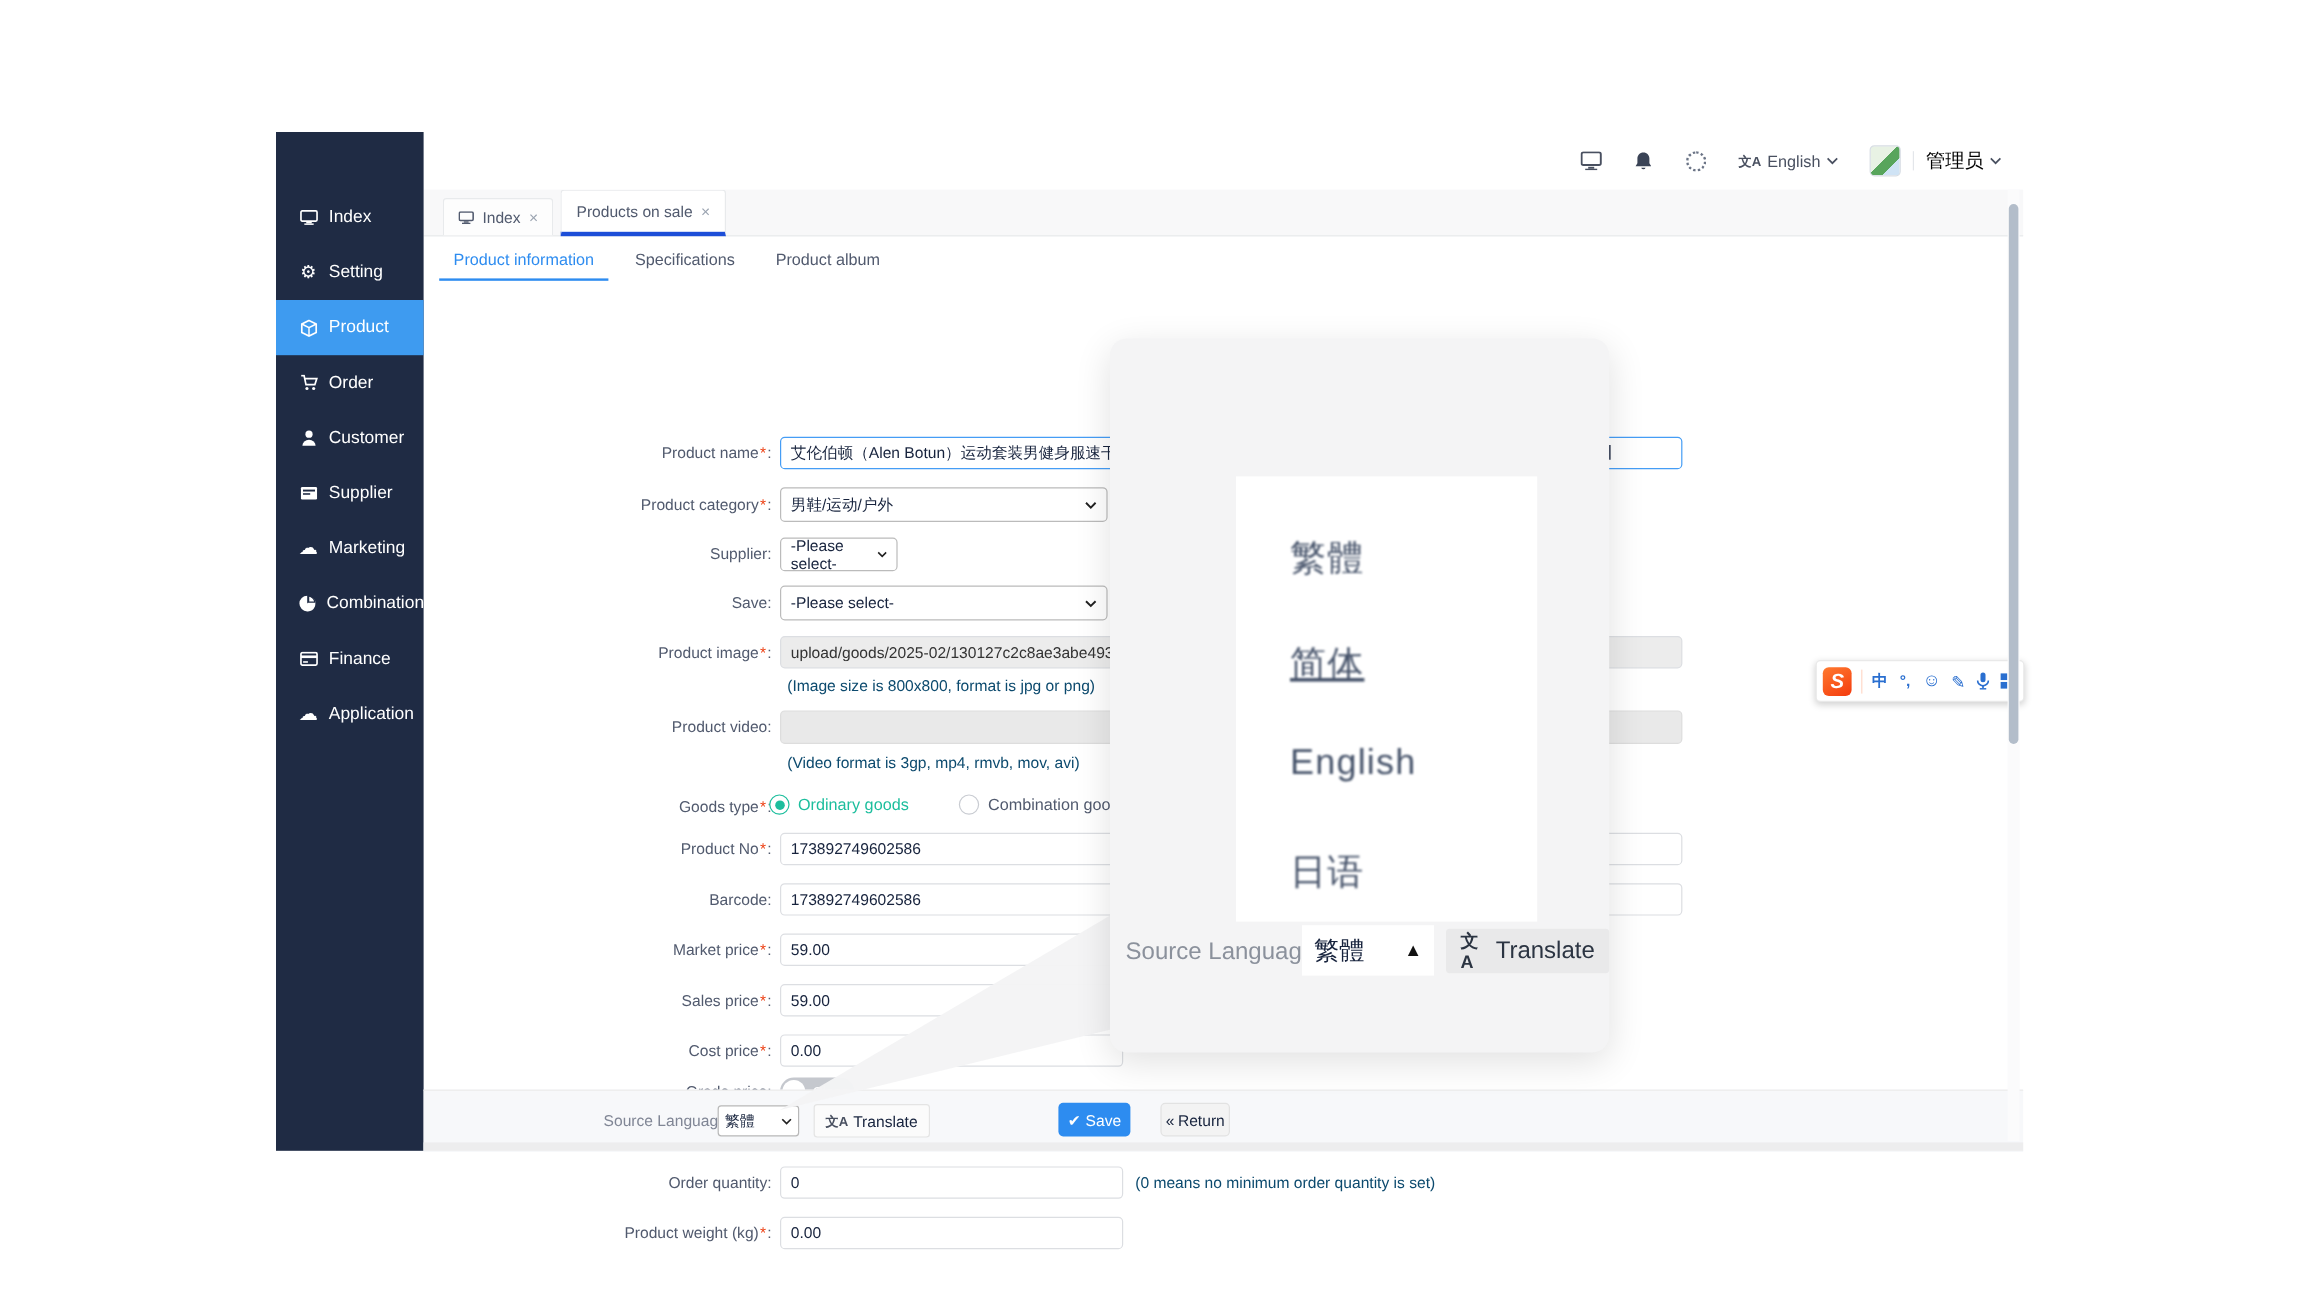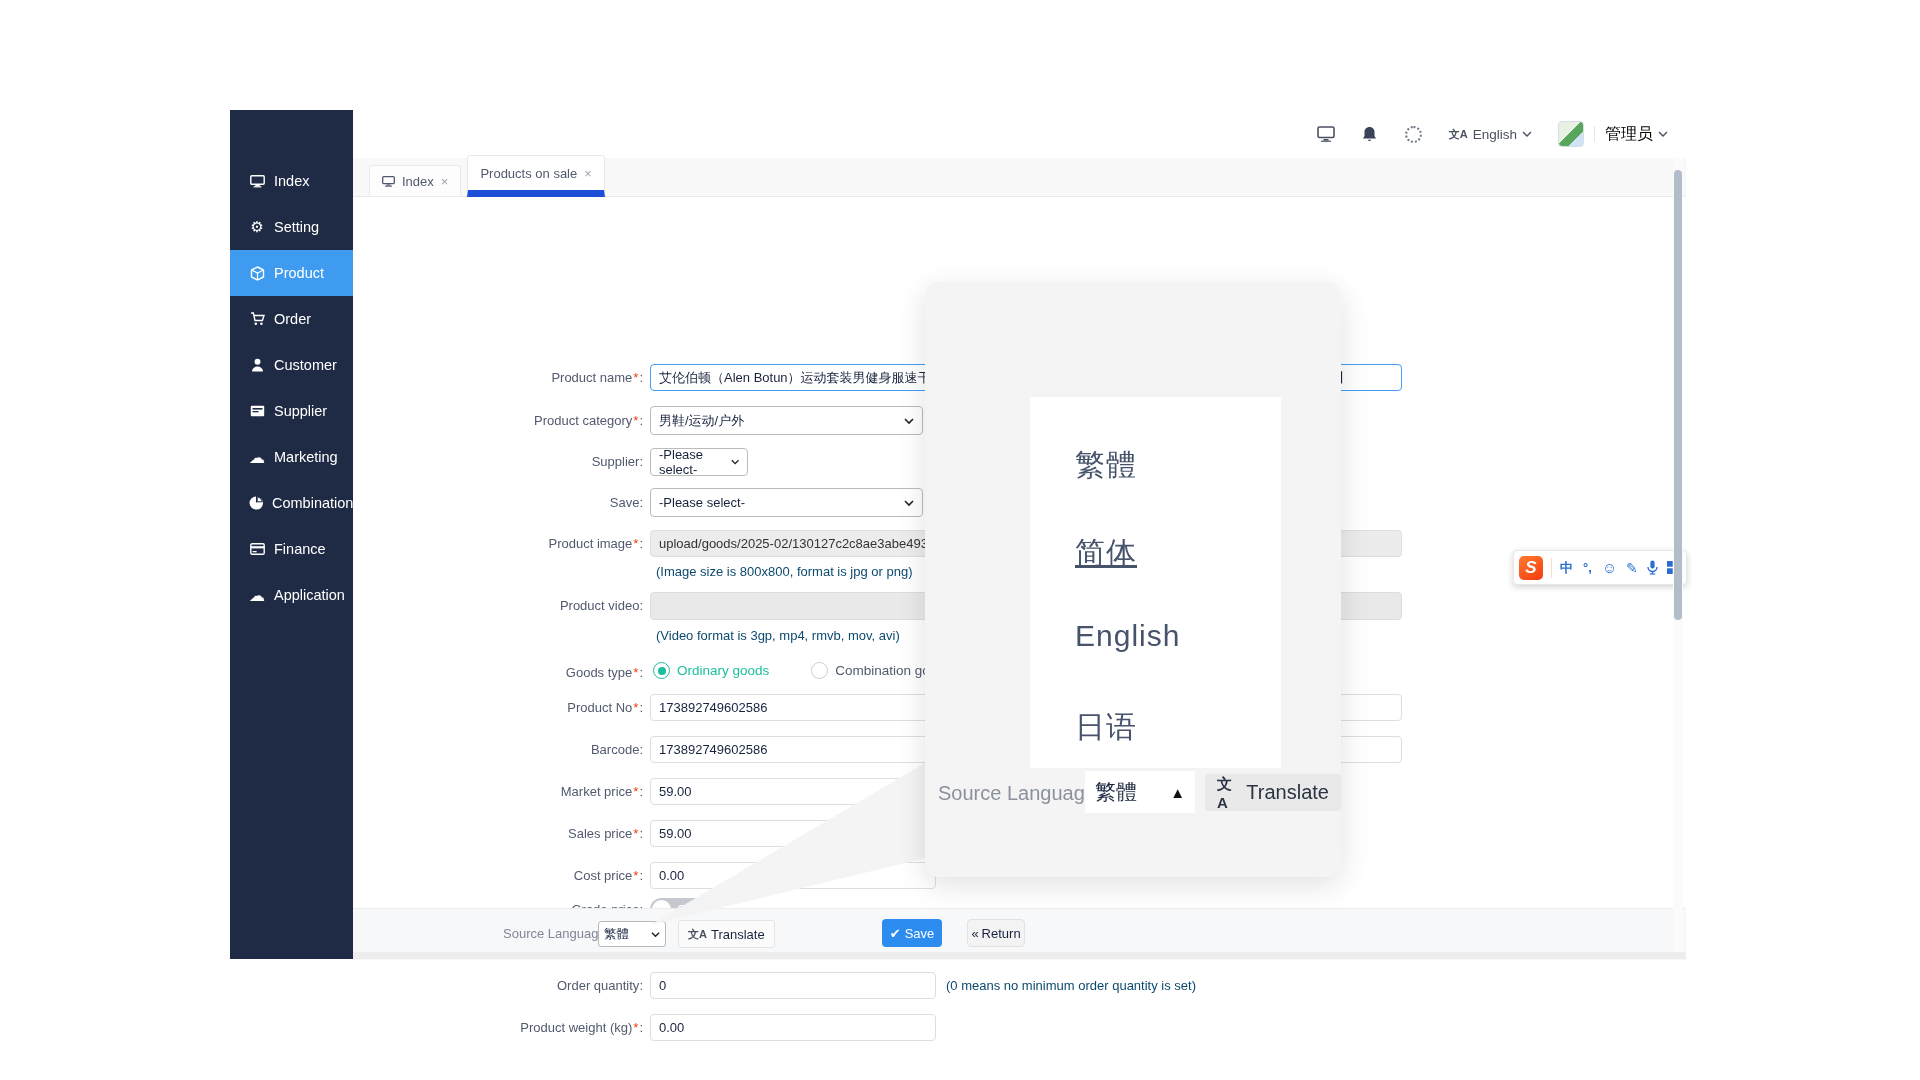--- a/index.html
+++ b/index.html
@@ -18,21 +18,21 @@
   .spinner{width:13px;height:13px;border:2px dotted #6b7486;border-radius:50%;}
   .lang{display:flex;align-items:center;gap:5px;cursor:pointer;color:#495060;font-size:13.5px;}
   .glyph-translate{font-size:11px;border:0;color:#495060;font-weight:bold;}
   .avatar{width:24px;height:24px;border-radius:4px;background:linear-gradient(135deg,#e8f2e4 0 45%,#58a55c 45% 70%,#cfe3f5 70%);border:1px solid #d7dde4;cursor:pointer;}
   .vdiv{width:1px;height:16px;background:#e3e6ea;}
   .user{display:flex;align-items:center;gap:5px;cursor:pointer;color:#000000;font-size:16px;}
   .chev{width:10px;height:10px;}
   
   .tabbar{position:absolute;left:123px;top:48px;right:0;height:38px;background:#f8f8f9;border-bottom:1px solid #e8eaec;display:flex;align-items:flex-end;padding-left:16px;z-index:2;}
   .tab{height:30px;display:flex;align-items:center;gap:7px;padding:0 12px;font-size:13px;color:#515a6e;background:#fdfdfd;border:1px solid #e8eaec;border-bottom:none;border-radius:3px 3px 0 0;margin-right:6px;cursor:pointer;}
-  .tab.active{background:#fff;height:34px;position:relative;top:1px;border-bottom:7px solid #1d4ed8;}
+  .tab.active{background:#fff;height:34px;position:relative;top:1px;border-bottom:4px solid #1d4ed8;}
   .tab .x{color:#9aa3b0;font-size:13px;cursor:pointer;}
   .tab .mon{color:#515a6e}
   
   .subtabs{position:absolute;left:123px;top:86px;right:0;height:40px;background:#fff;display:flex;align-items:center;padding-left:13px;gap:10px;z-index:1;}
   .subtab{padding:9px 12px;font-size:13.5px;color:#515a6e;cursor:pointer;position:relative;}
   .subtab.active{color:#2d8cf0;}
   .subtab.active:after{content:"";position:absolute;left:0;right:0;bottom:-1px;height:2px;background:#2d8cf0;}
   
   .content{position:absolute;left:123px;top:126px;right:0;bottom:0;background:#fff;}
   .row{position:absolute;left:0;width:100%;}
@@ -222,20 +222,25 @@
         </svg>
       <span>Index</span>
       <span class="x">×</span>
     </div>
     <div class="tab active">
       <span>Products on sale</span>
       <span class="x">×</span>
     </div>
   </div>
 
+  <div class="subtabs">
+    <div class="subtab active">Product information</div>
+    <div class="subtab">Specifications</div>
+    <div class="subtab">Product album</div>
+  </div>
 
   <div class="content">
 
     <div class="row" style="top:128px">
       <span class="lbl" style="line-height:28px"><span>Product name</span><span class="star">*</span><span>:</span></span>
       <input class="txt focus ctrl" style="width: 752px;" value="艾伦伯顿（Alen Botun）运动套装男健身服速干冰丝休闲短袖夏季宽松薄款训练篮球跑步服 科幻宽松两件套【冰凉触感】">
     </div>
 
     <div class="row" style="top:170px">
       <span class="lbl" style="line-height:29px"><span>Product category</span><span class="star">*</span><span>:</span></span>
@@ -286,21 +291,21 @@
       <span class="lbl" style="line-height:28px"><span>Product video</span><span>:</span></span>
       <input class="txt dis ctrl" style="width: 752px; height: 28px;" disabled="" value="">
     </div>
 
     <div class="row" style="top:392px">
       <span class="hint ctrl" style="left:303px">(Video format is 3gp, mp4, rmvb, mov, avi)</span>
     </div>
 
     <div class="row" style="top:426px">
       <span class="lbl" style="line-height:22px"><span>Goods type</span><span class="star">*</span><span>:</span></span>
-      <span class="ctrl" style="left:300px;display:flex;align-items:flex-end">
+      <span class="ctrl" style="left:288px;display:flex;align-items:flex-end">
         <span class="radio sel">
             <span class="rdot"></span>
             <span>Ordinary goods</span>
           </span>
         <span class="radio">
             <span class="rdot"></span>
             <span>Combination goods</span>
           </span>
       </span>
     </div>

